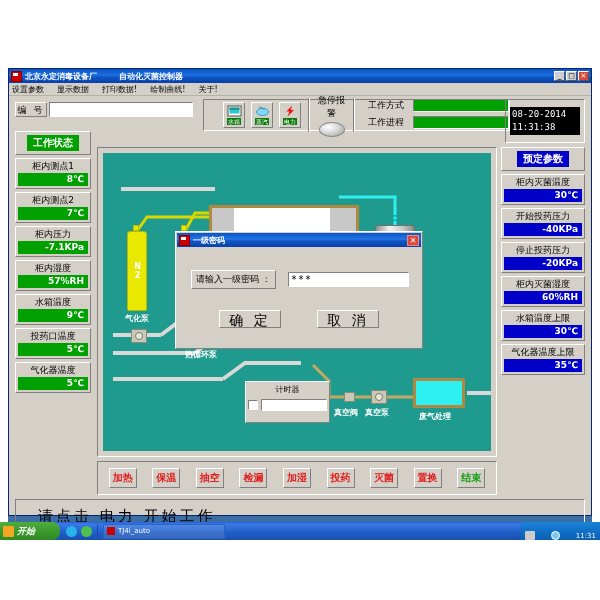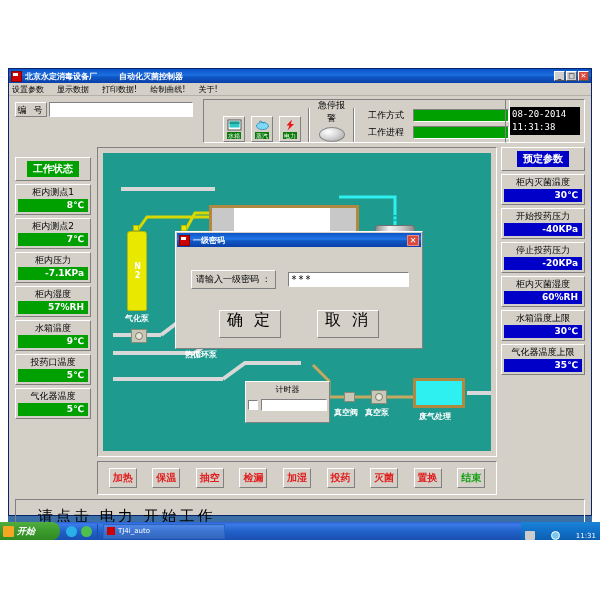--- a/index.html
+++ b/index.html
@@ -63,23 +63,23 @@
     width:32px;height:15px;line-height:15px;font-size:9px;text-align:center;
     background:#d4d0c8;border:1px solid #fff;border-right-color:#808080;border-bottom-color:#808080;
     box-sizing:border-box;letter-spacing:2px;color:#000;
   }
   .idfield{
     flex:1;height:15px;background:#fff;
     border:1px solid #808080;border-right-color:#fff;border-bottom-color:#fff;
     box-sizing:border-box;margin-left:2px;
   }
   .ctrlgrp{
-    position:absolute;left:190px;top:0;width:307px;height:44px;
+    position:absolute;left:190px;top:0;width:307px;height:32px;
     border:1px solid #fff;border-left-color:#808080;border-top-color:#808080;
-    box-sizing:border-box;display:flex;align-items:flex-end;padding-left:11px;
+    box-sizing:border-box;display:flex;align-items:center;padding-left:11px;
   }
   .iconbtns{display:flex;gap:6px;padding-left:8px;}
   .ibtn{
     width:22px;height:26px;background:#d4d0c8;
     border:1px solid #fff;border-right-color:#808080;border-bottom-color:#808080;
     box-sizing:border-box;display:flex;flex-direction:column;align-items:center;
     justify-content:flex-start;padding-top:2px;
   }
   .ibtn .glyph{width:15px;height:12px;margin-bottom:1px;}
   .ibtn .cap{
@@ -107,21 +107,21 @@
     border:1px solid #fff;border-left-color:#808080;border-top-color:#808080;
     box-sizing:border-box;display:flex;align-items:center;justify-content:center;
   }
   .clock{
     width:70px;height:28px;background:#000;color:#fff;
     font-family:"DejaVu Sans Mono","Liberation Mono",monospace;
     font-size:9px;line-height:13px;padding:1px 0 0 2px;box-sizing:border-box;
   }
 
   
-  .lcol{position:absolute;left:6px;top:88px;width:76px;}
+  .lcol{position:absolute;left:6px;top:62px;width:76px;}
   .rcol{position:absolute;right:6px;top:78px;width:84px;}
   .panelcell{
     background:#d4d0c8;
     border:1px solid #fff;border-right-color:#808080;border-bottom-color:#808080;
     box-sizing:border-box;padding:2px;margin-bottom:3px;
   }
   .panelcell .ttl{font-size:9px;color:#000;text-align:center;line-height:11px;white-space:nowrap;}
   .panelcell .val{
     height:13px;line-height:13px;text-align:right;padding-right:4px;
     font-size:9px;font-weight:bold;margin-top:1px;box-sizing:border-box;
@@ -252,23 +252,23 @@
     padding:2px 4px;box-sizing:border-box;white-space:nowrap;
   }
   .dlginput{
     flex:1;height:15px;background:#fff;margin-left:12px;
     border:1px solid #808080;border-right-color:#fff;border-bottom-color:#fff;
     box-sizing:border-box;font-size:10px;color:#000;padding-left:2px;line-height:14px;
     letter-spacing:1px;font-family:"DejaVu Sans Mono","Liberation Mono",monospace;
   }
   .dlgbtns{position:absolute;left:0;right:0;top:62px;display:flex;justify-content:space-around;padding:0 24px;}
   .dlgbtn{
-    width:62px;height:28px;line-height:18px;text-align:center;
+    width:62px;height:18px;line-height:18px;text-align:center;
     background:#d4d0c8;border:1px solid #fff;border-right-color:#808080;border-bottom-color:#808080;
-    box-sizing:border-box;font-size:16px;color:#000;letter-spacing:3px;
+    box-sizing:border-box;font-size:14px;color:#000;letter-spacing:3px;
   }
 
   
   .taskbar{
     position:absolute;left:0;bottom:60px;width:600px;height:18px;
     background:linear-gradient(to bottom,#2a5fd0 0%,#3b7ae8 12%,#2060c8 55%,#1a4fb0 100%);
     display:flex;align-items:center;border-radius:6px;
   }
   .startbtn{
     height:18px;width:60px;

